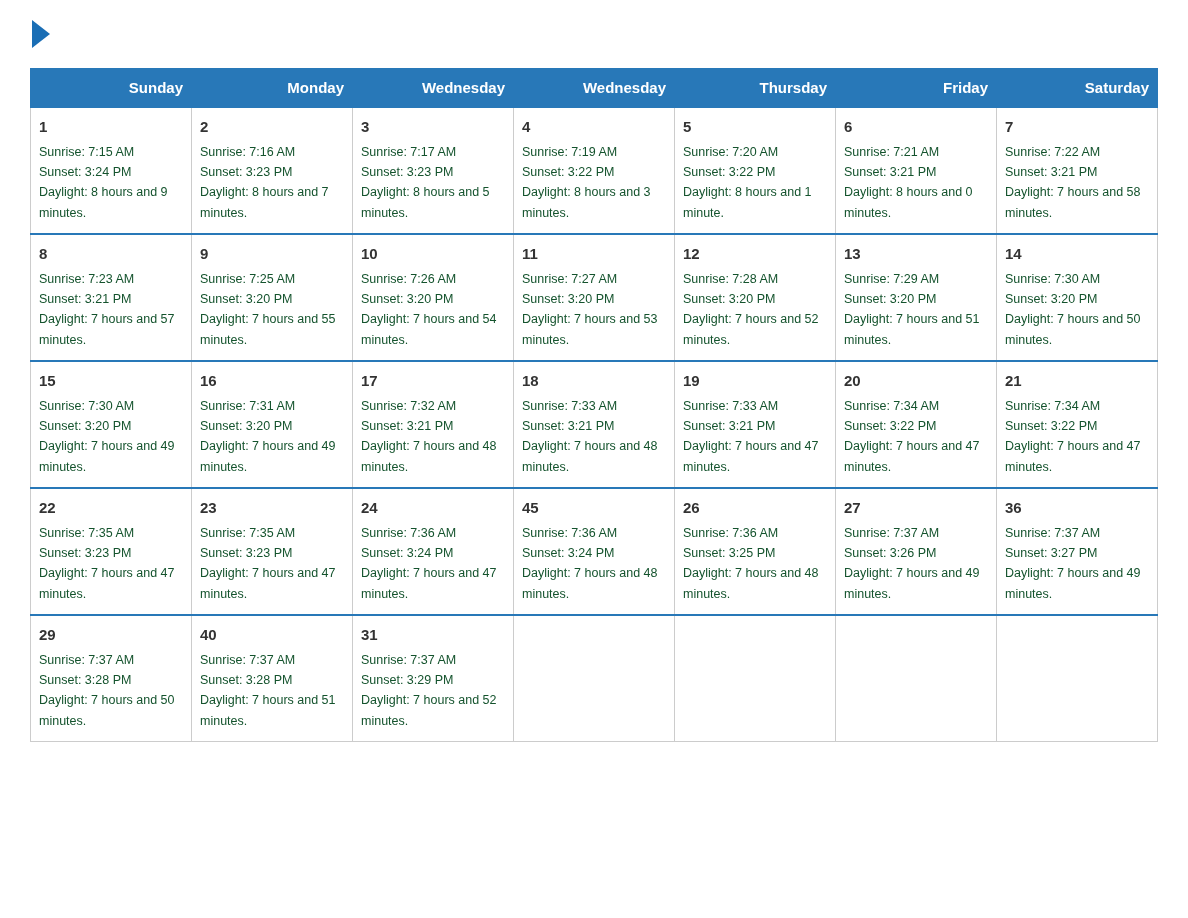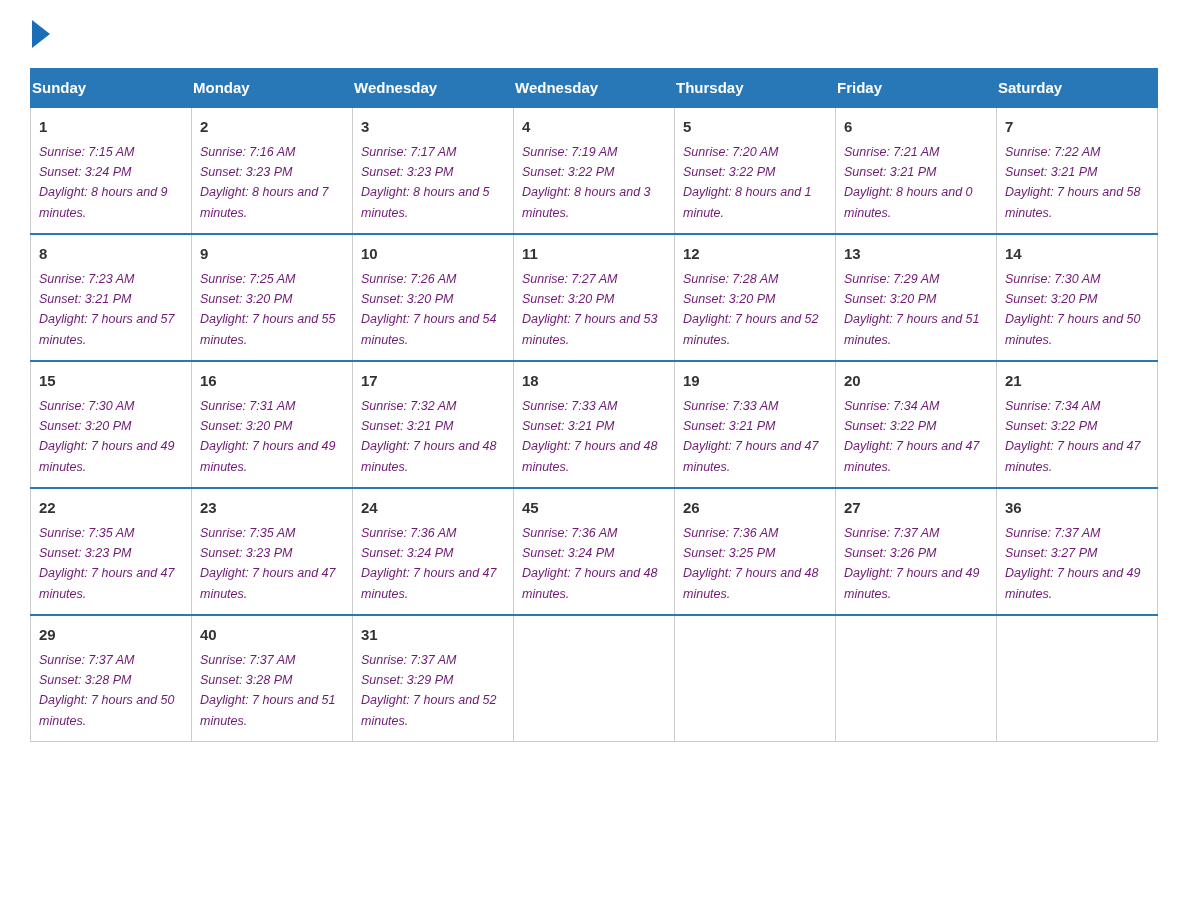--- a/index.html
+++ b/index.html
@@ -59,22 +59,22 @@
       margin-top: 4px;
     }
     table {
       width: 100%;
       border-collapse: collapse;
       font-size: 13px;
     }
     thead tr th {
       background-color: #2878b8;
       color: #fff;
-      padding: 10px 1px;
-      text-align: left;
+      padding: 10px 8px;
+      text-align: right;
       font-size: 15px;
       font-weight: bold;
       border: 1px solid #2878b8;
     }
     tbody tr td {
       vertical-align: top;
       padding: 8px 8px 10px 8px;
       border: 1px solid #ccc;
       border-top: 2px solid #2878b8;
       width: 14.28%;
@@ -82,23 +82,22 @@
       line-height: 1.5;
     }
     tbody tr td .day-number {
       font-size: 15px;
       font-weight: bold;
       display: block;
       margin-bottom: 3px;
     }
     tbody tr td .day-info {
       font-size: 12.5px;
-      color: #701a75;
+      color: #14532d;
       line-height: 1.55;
-      font-style: italic;
     }
     tbody tr td.empty {
       border-top: 2px solid #2878b8;
       background: #fff;
     }
   </style>
 </head>
 <body>
 
 <div class="header">

